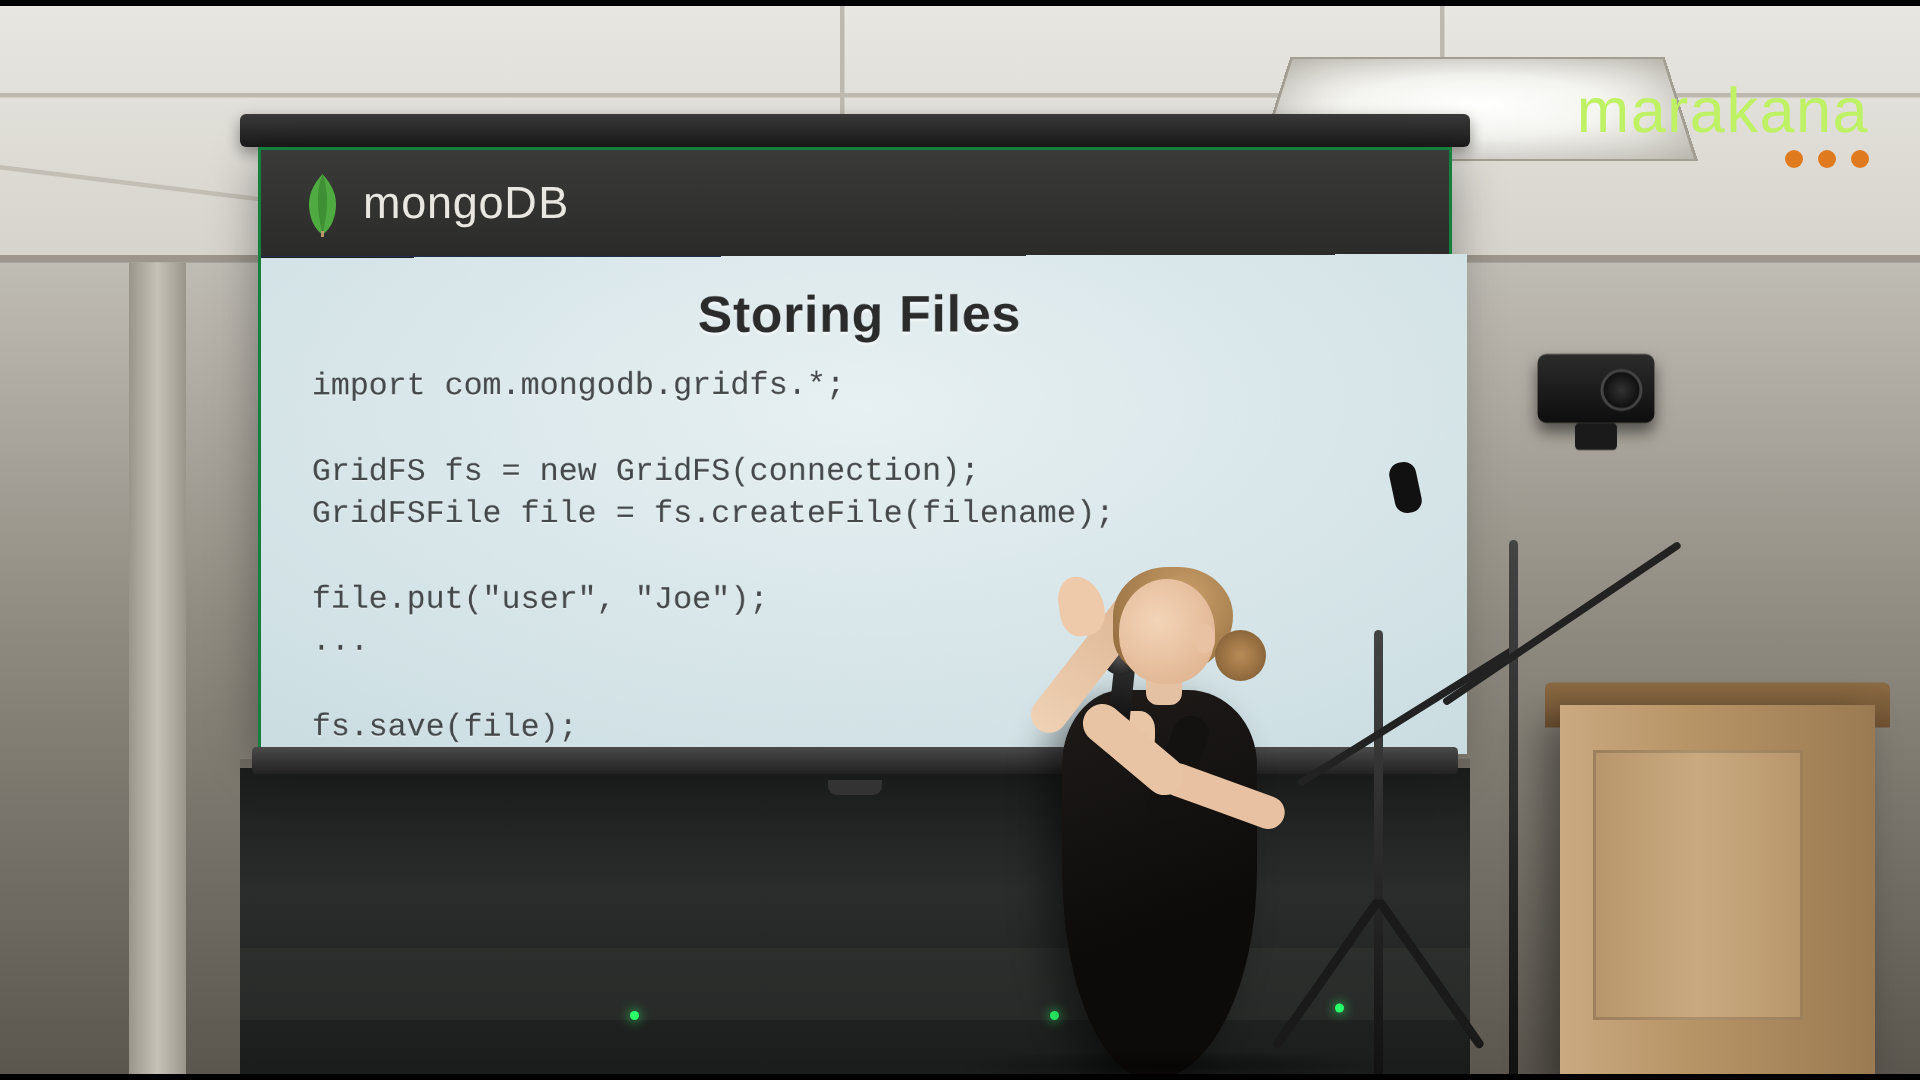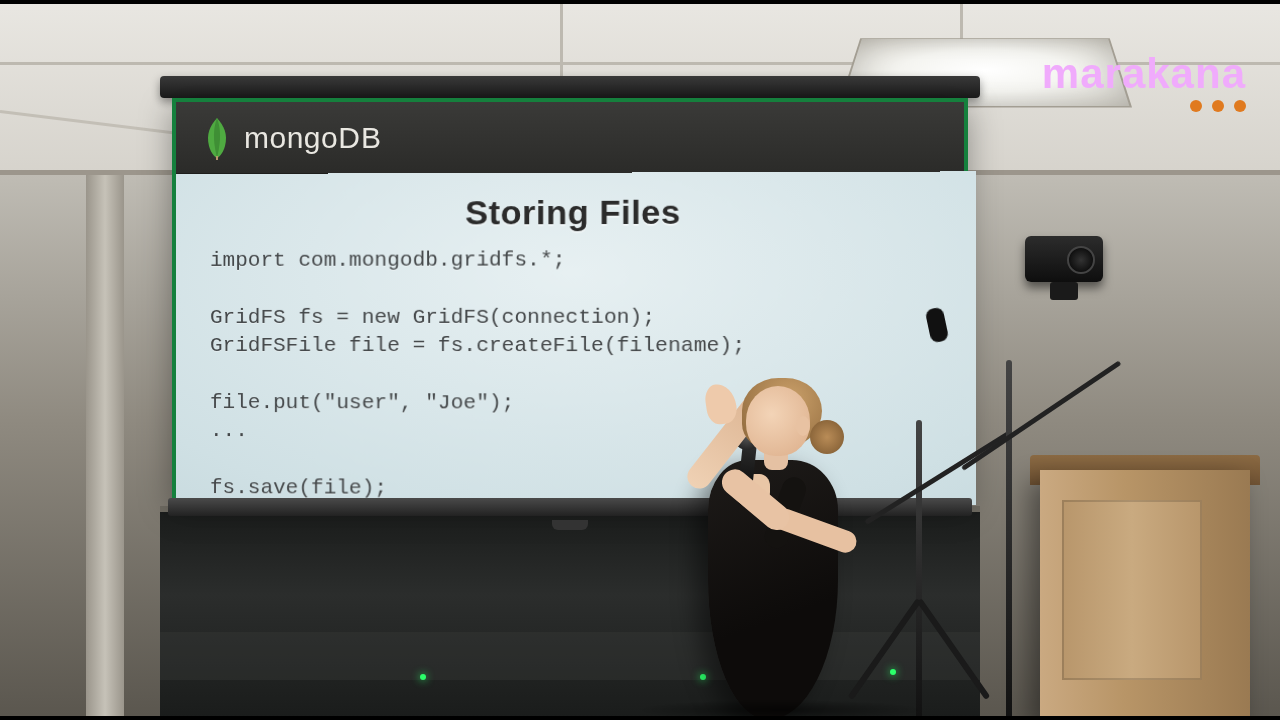--- a/index.html
+++ b/index.html
@@ -44,21 +44,21 @@
                box-shadow: 0 0 8px #2bff6a; }
   .gd1 { left:260px; bottom:40px; } .gd2 { left:540px; bottom:40px; } .gd3 { left:730px; bottom:45px; }
 
   
   .screen-assembly { position:absolute; left:160px; top:76px; width:820px; height:440px; }
   .screen-case { position:absolute; left:0; top:0; width:820px; height:22px;
                  background: linear-gradient(#3a3a3a,#1a1a1a); border-radius:4px;
                  box-shadow: 0 4px 10px rgba(0,0,0,.4); }
   .screen-canvas { position:absolute; left:12px; top:22px; width:796px; height:400px;
                    background:#1d4ed8; box-shadow: 0 10px 30px rgba(0,0,0,.35);
-                   border:4px solid #15803d; }
+                   border:2px solid #15803d; }
   .screen-bar { position:absolute; left:8px; bottom:0; width:804px; height:18px;
                 background: linear-gradient(#4a4a4a,#222); border-radius:3px; }
   .screen-pull { position:absolute; left:50%; bottom:-14px; width:36px; height:10px;
                  transform:translateX(-50%); background:#333; border-radius:0 0 6px 6px; }
 
   
   .slide-header { height:72px; background: linear-gradient(180deg,#3a3a38,#2b2b29);
                   display:flex; align-items:center; padding-left:28px; gap:14px;
                   border-bottom:1px solid #1e1e1c; }
   .leaf-icon svg { display:block; }
@@ -67,21 +67,21 @@
   .slide-body { position:relative; height:328px; padding:20px 34px 10px 34px;
                 background: radial-gradient(ellipse 120% 140% at 50% 30%, #e7f0f2 0%, #cfe0e4 55%, #b7cdd2 100%);
                 color:#2e2e2e; transform: perspective(2200px) rotateY(-2.5deg); transform-origin:left center; }
   .slide-title { text-align:center; font-size:34px; font-weight:800; color:#2b2b2b;
                  text-shadow: 0 2px 1px rgba(255,255,255,.5); margin-bottom:14px; letter-spacing:.5px; }
   .code { font-family: "Courier New", Courier, monospace; font-size:21px; line-height:1.35;
           color:#44484a; white-space:pre; text-shadow: 0 1px 0 rgba(255,255,255,.35); }
 
   
   .watermark { position:absolute; right:34px; top:50px; text-align:right; }
-  .watermark-text { font-size:42px; color:#f0abfc; letter-spacing:1px; font-weight:700; }
+  .watermark-text { font-size:42px; color:#bef264; letter-spacing:1px; font-weight:400; }
   .dots { margin-top:2px; display:flex; gap:10px; justify-content:flex-end; }
   .dot { width:12px; height:12px; border-radius:50%; background:#e07a1f; }
 
   
   .camera { position:absolute; left:1025px; top:236px; width:78px; height:46px;
             background: linear-gradient(#2c2c2c,#0e0e0e); border-radius:6px;
             box-shadow: 0 6px 10px rgba(0,0,0,.5); }
   .camera::before { content:""; position:absolute; right:8px; top:10px; width:24px; height:24px;
                     background: radial-gradient(#333,#000); border-radius:50%; border:2px solid #444; }
   .camera-mount { position:absolute; left:1050px; top:282px; width:28px; height:18px;

